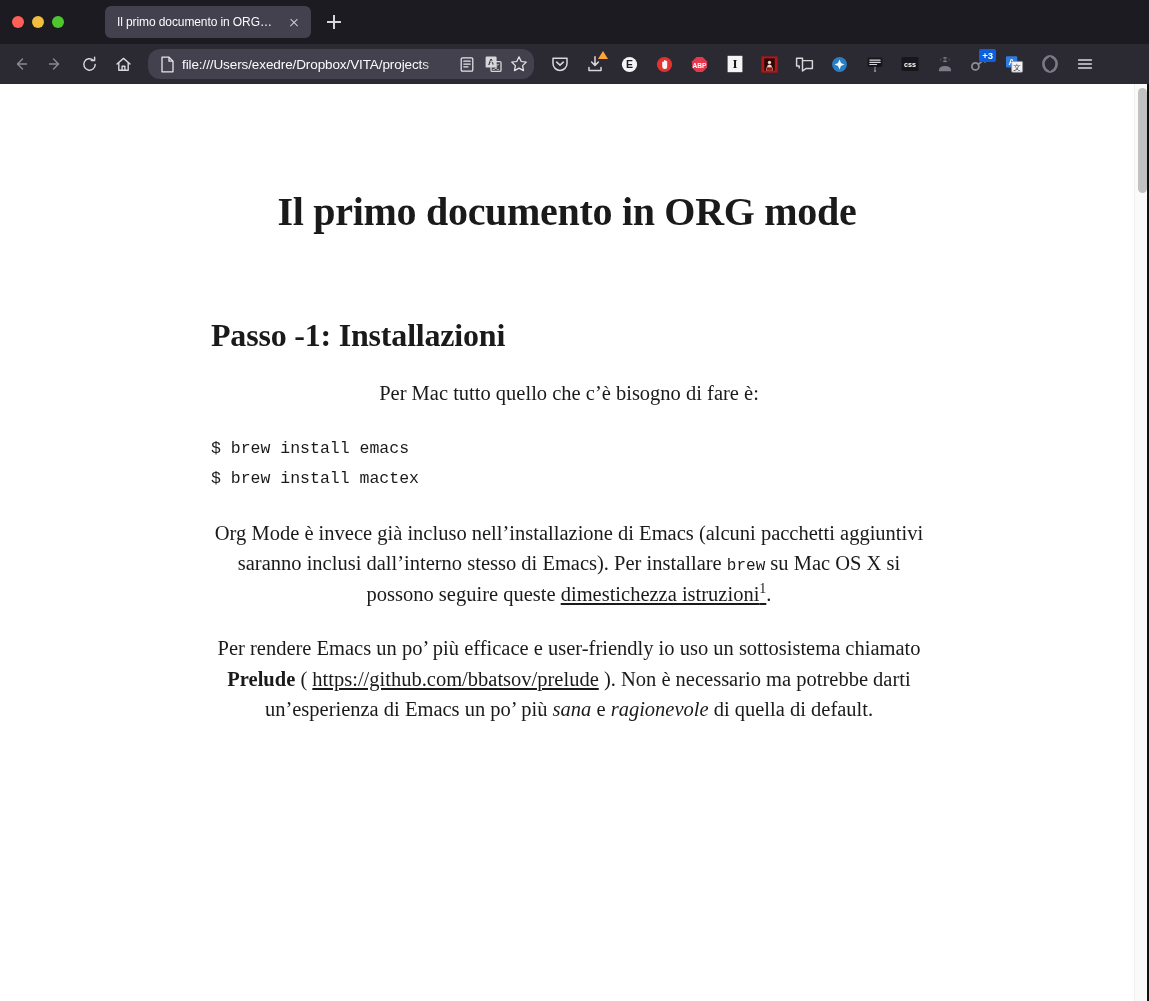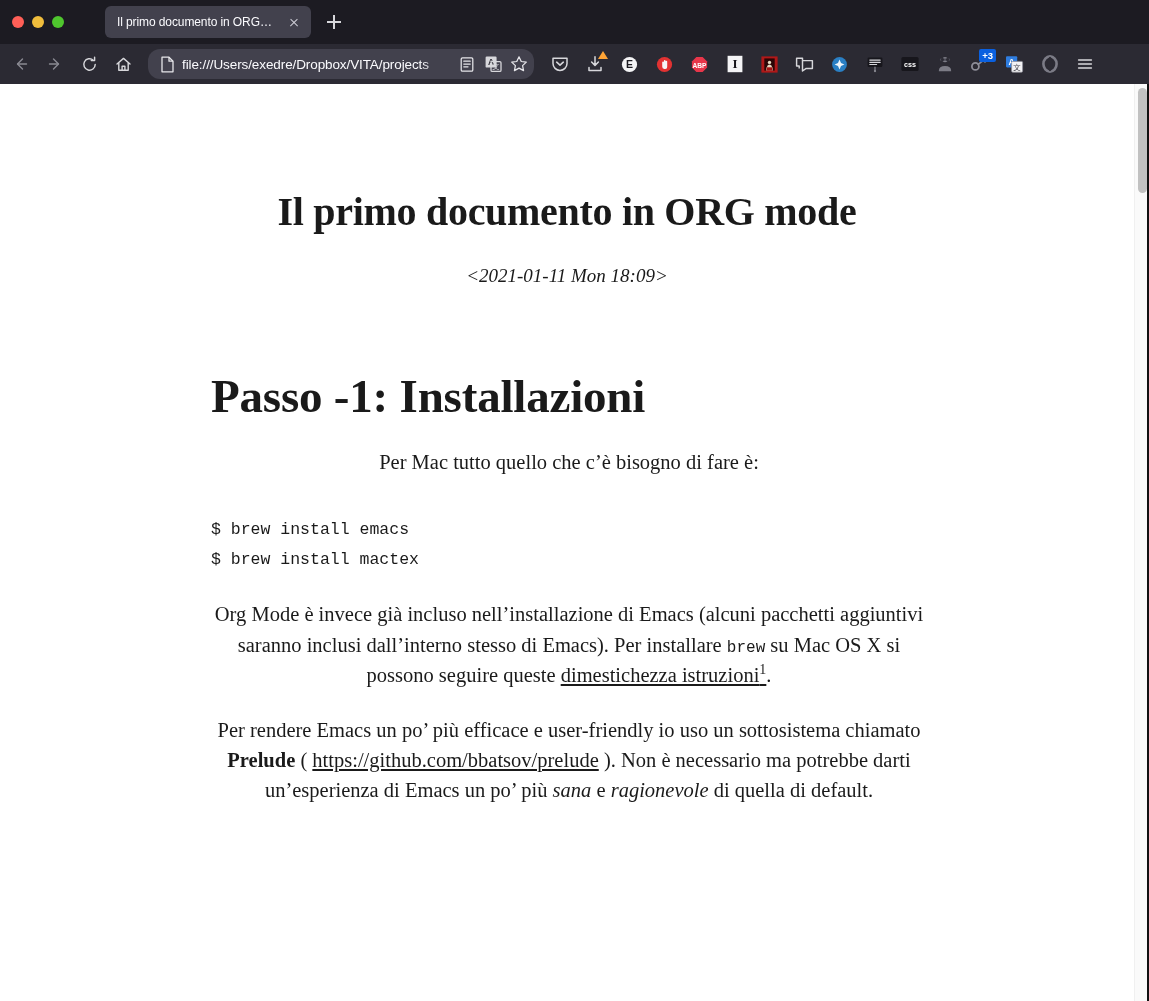--- a/index.html
+++ b/index.html
@@ -109,30 +109,30 @@
   .doc-author {
     text-align:center; font-size:19px; color:#1a1a1a; margin-top:46px;
   }
   .doc-date {
     text-align:center; font-size:19px; color:#1a1a1a; margin-top:30px;
     font-style:italic;
   }
 
   .outline { padding:0 0 0 4px; }
   h2.sec {
-    font-size:47px; font-weight:bold; color:#1a1a1a; margin-top:82px;
+    font-size:32px; font-weight:bold; color:#1a1a1a; margin-top:82px;
     letter-spacing:-0.2px; line-height:1.15;
   }
   p.para {
     font-size:20.5px; color:#1a1a1a; line-height:1.48; margin-top:24px;
     text-align:center;
   }
   pre.src {
     font-family:"Liberation Mono", monospace; font-size:16.5px; color:#1a1a1a;
-    line-height:1.82; margin-top:38px; white-space:pre;
+    line-height:1.82; margin-top:26px; white-space:pre;
   }
   code.inl { font-family:"Liberation Mono", monospace; font-size:16px; }
   a.lnk { color:#1a1a1a; text-decoration:underline; }
   b.bold { font-weight:bold; }
   i.it { font-style:italic; }
   sup.fn { font-size:0.68em; vertical-align:super; line-height:0; }
 
   
   .scrollbar {
     flex:0 0 15px; width:15px; background:#fafafa; position:relative;
@@ -352,21 +352,20 @@
 
     </div>
   </div>
 
   <div class="viewport">
     <div class="content">
       <div class="doc">
         <div class="inner">
 
           <h1 class="doc-title">Il primo documento in ORG mode</h1>
-          <div class="doc-date">&lt;2021-01-11 Mon 18:09&gt;</div>
 
           <div class="outline">
 
             <h2 class="sec">Passo -1: Installazioni</h2>
 
             <p class="para">Per Mac tutto quello che c’è bisogno di fare è:</p>
 
             <pre class="src">$ brew install emacs
 $ brew install mactex</pre>
 

